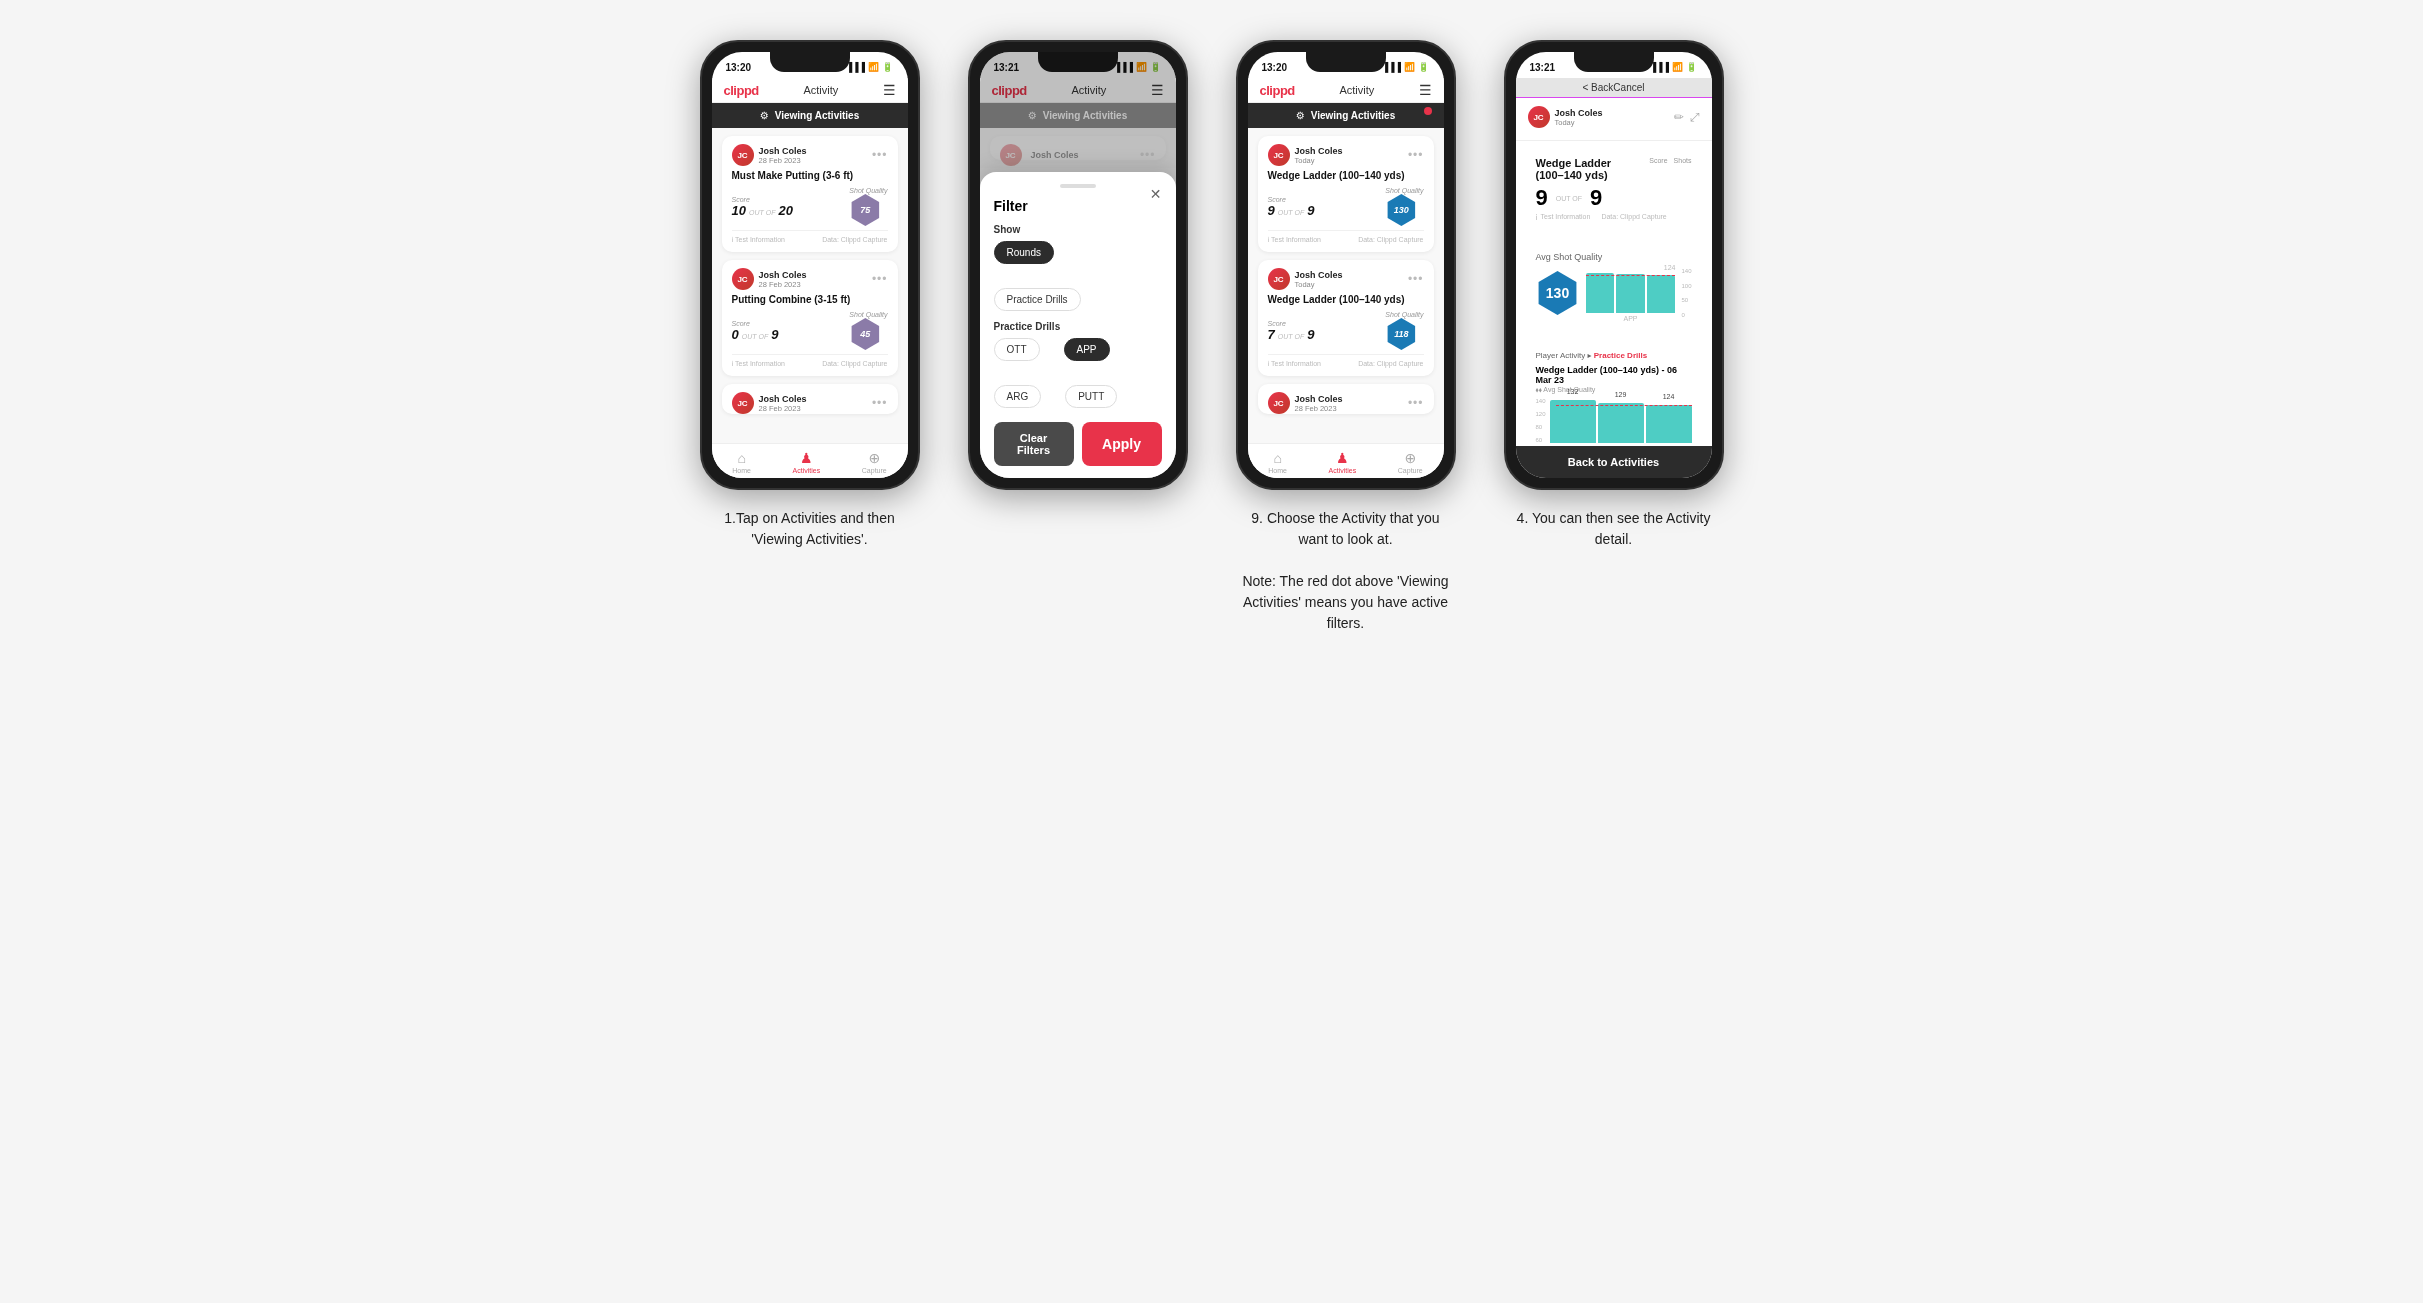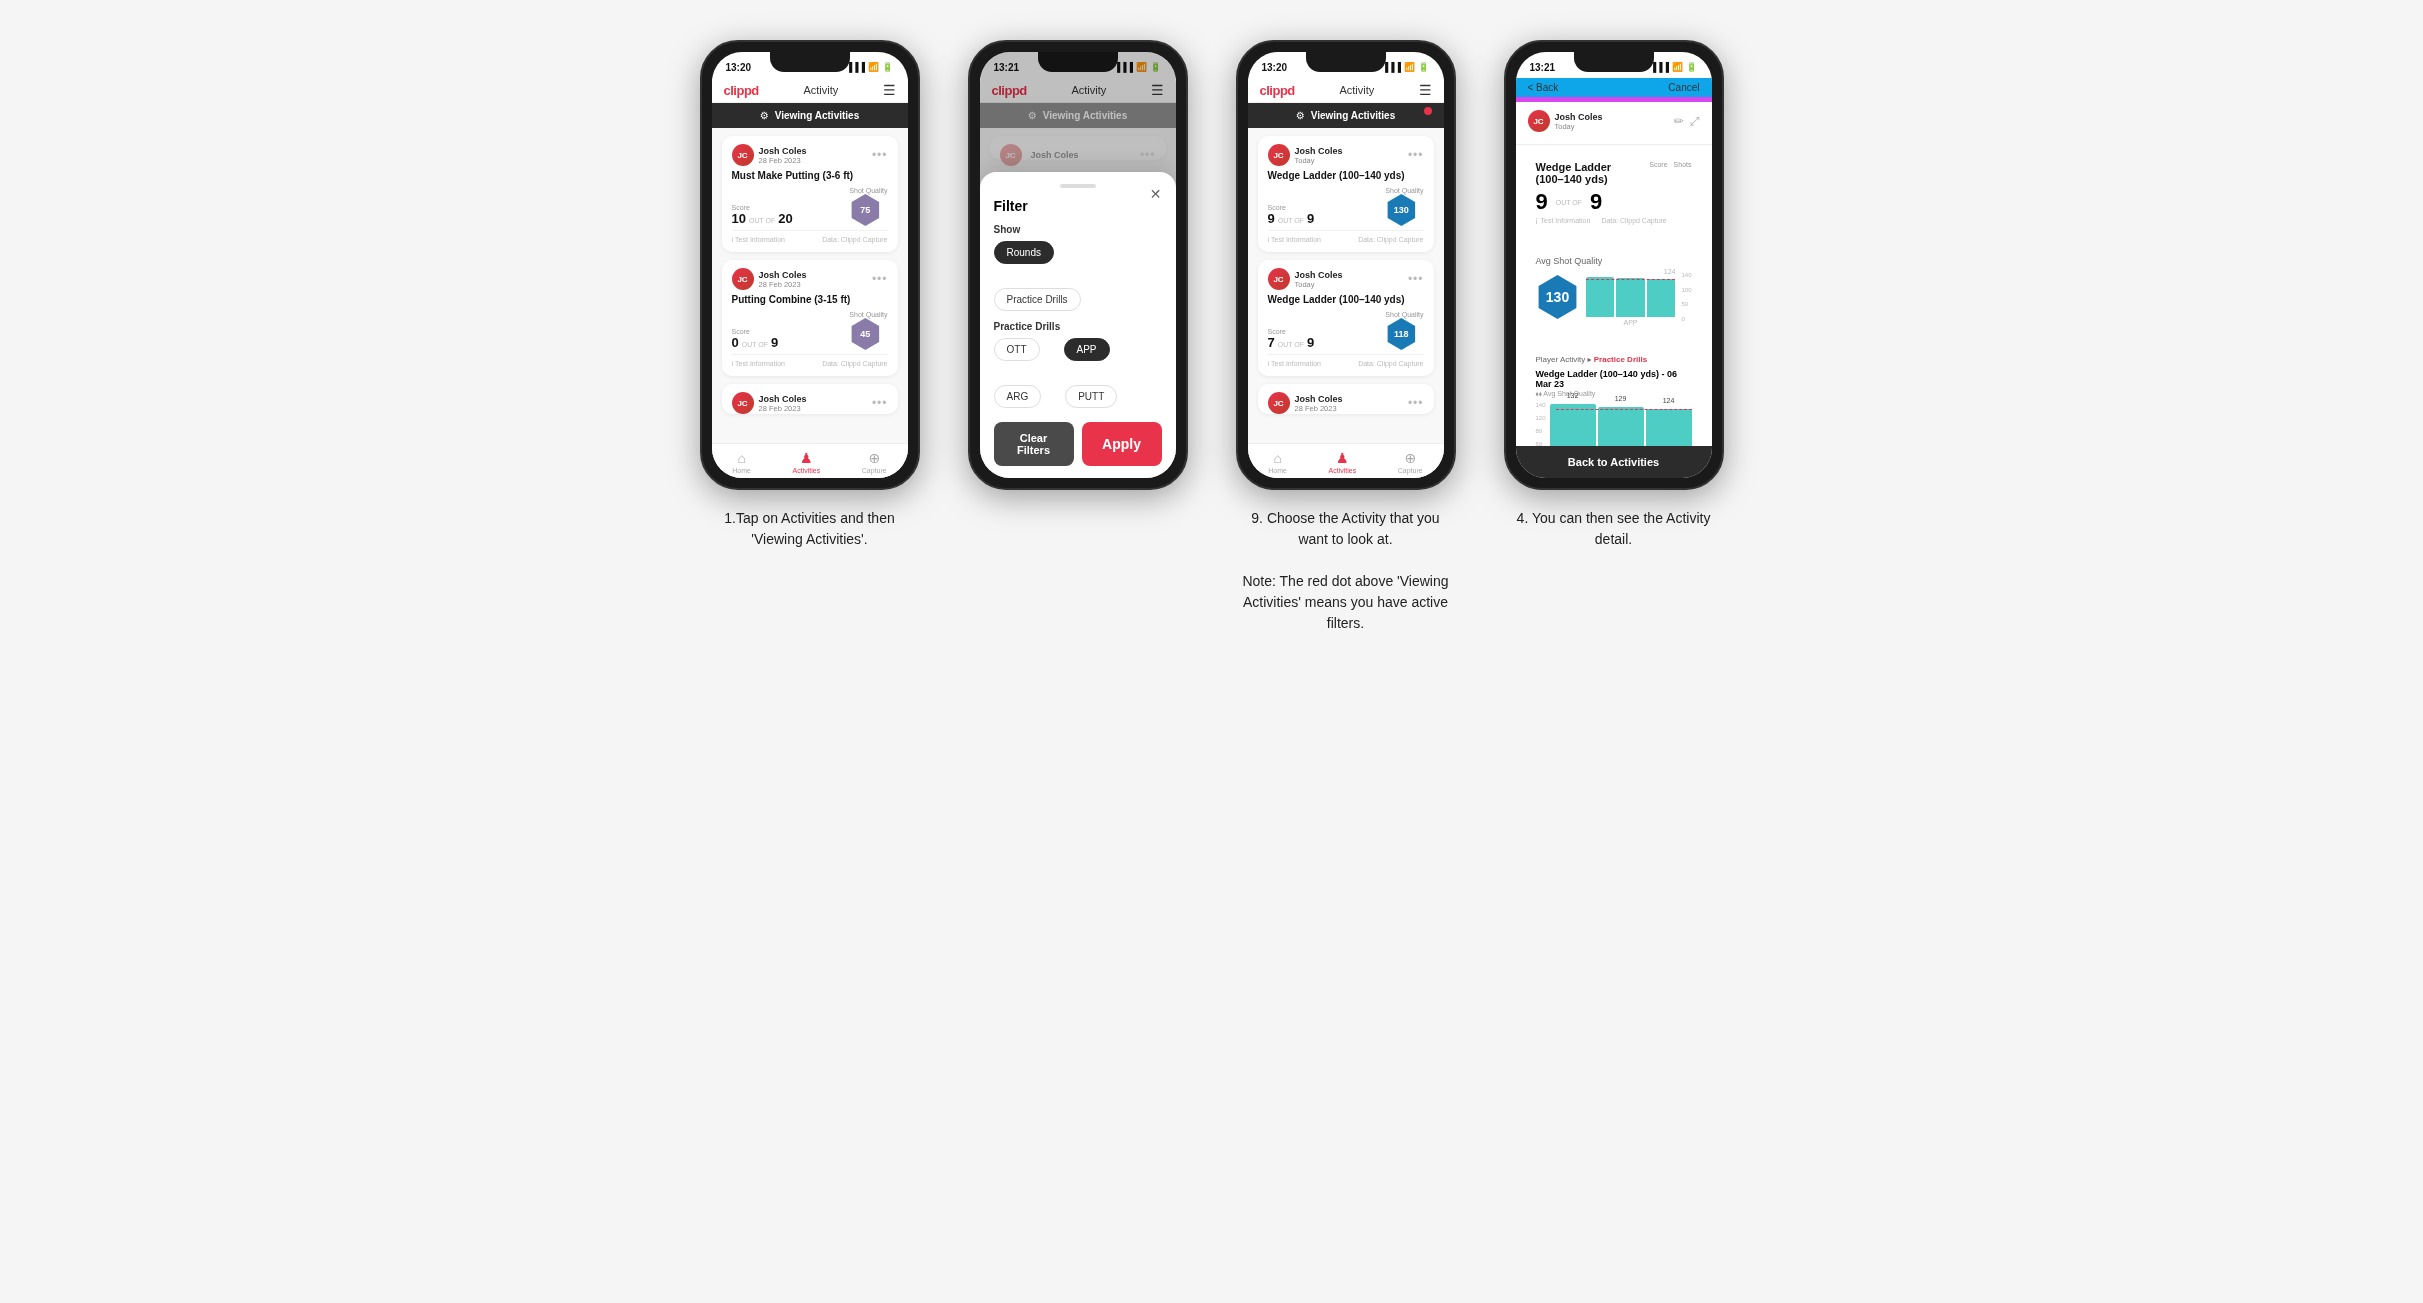--- a/index.html
+++ b/index.html
@@ -127,21 +127,21 @@
       border-radius: 50%;
       background: linear-gradient(135deg, #e8334a, #c0392b);
       display: flex; align-items: center; justify-content: center;
       font-size: 8px; color: #fff; font-weight: 700;
     }
     .user-info { display: flex; flex-direction: column; }
     .user-name { font-size: 9px; font-weight: 600; color: #222; }
     .user-date { font-size: 7.5px; color: #888; }
     .dots { font-size: 12px; color: #bbb; letter-spacing: 1px; }
     .card-title { font-size: 10px; font-weight: 700; color: #111; margin-bottom: 6px; }
-    .card-stats { display: flex; gap: 10px; align-items: flex-end; }
+    .card-stats { display: flex; gap: 10px; align-items: center; font-style: italic; }
     .stat { display: flex; flex-direction: column; }
     .stat-label { font-size: 7px; color: #999; }
     .stat-value { font-size: 13px; font-weight: 700; color: #111; }
     .stat-row { display: flex; align-items: baseline; gap: 3px; }
     .outof-text { font-size: 7px; color: #bbb; }
     .card-footer { display: flex; justify-content: space-between; margin-top: 4px; border-top: 1px solid #f0f0f0; padding-top: 4px; }
     .card-footer-text { font-size: 7px; color: #bbb; display: flex; align-items: center; gap: 2px; }
     
     .bottom-tabs {
       display: flex;
@@ -222,25 +222,25 @@
     }
     .modal-overlay {
       position: absolute;
       top: 0; left: 0; right: 0; bottom: 0;
       background: rgba(0,0,0,0.25);
       z-index: 15;
       border-radius: 30px;
     }
     .back-nav {
       display: flex;
-      justify-content: space-between;
+      justify-content: center;
       align-items: center;
       padding: 4px 12px;
-      background: #0ea5e9;
-      border-bottom: 5px solid #d946ef;
+      background: #e5e5e5;
+      border-bottom: 1px solid #d946ef;
     }
     .back-btn { font-size: 10px; color: #333; display: flex; align-items: center; gap: 2px; }
     .cancel-btn { font-size: 10px; color: #333; }
     .detail-header { background: #fff; padding: 8px 12px; border-bottom: 1px solid #eee; }
     .detail-user-row { display: flex; align-items: center; justify-content: space-between; margin-bottom: 4px; }
     .detail-user { display: flex; align-items: center; gap: 5px; }
     .detail-icons { display: flex; gap: 6px; }
     .detail-icon { font-size: 12px; color: #aaa; }
     .detail-content { flex: 1; padding: 8px 12px; overflow: hidden; display: flex; flex-direction: column; gap: 8px; }
     .detail-title-row { display: flex; justify-content: space-between; align-items: flex-start; }

